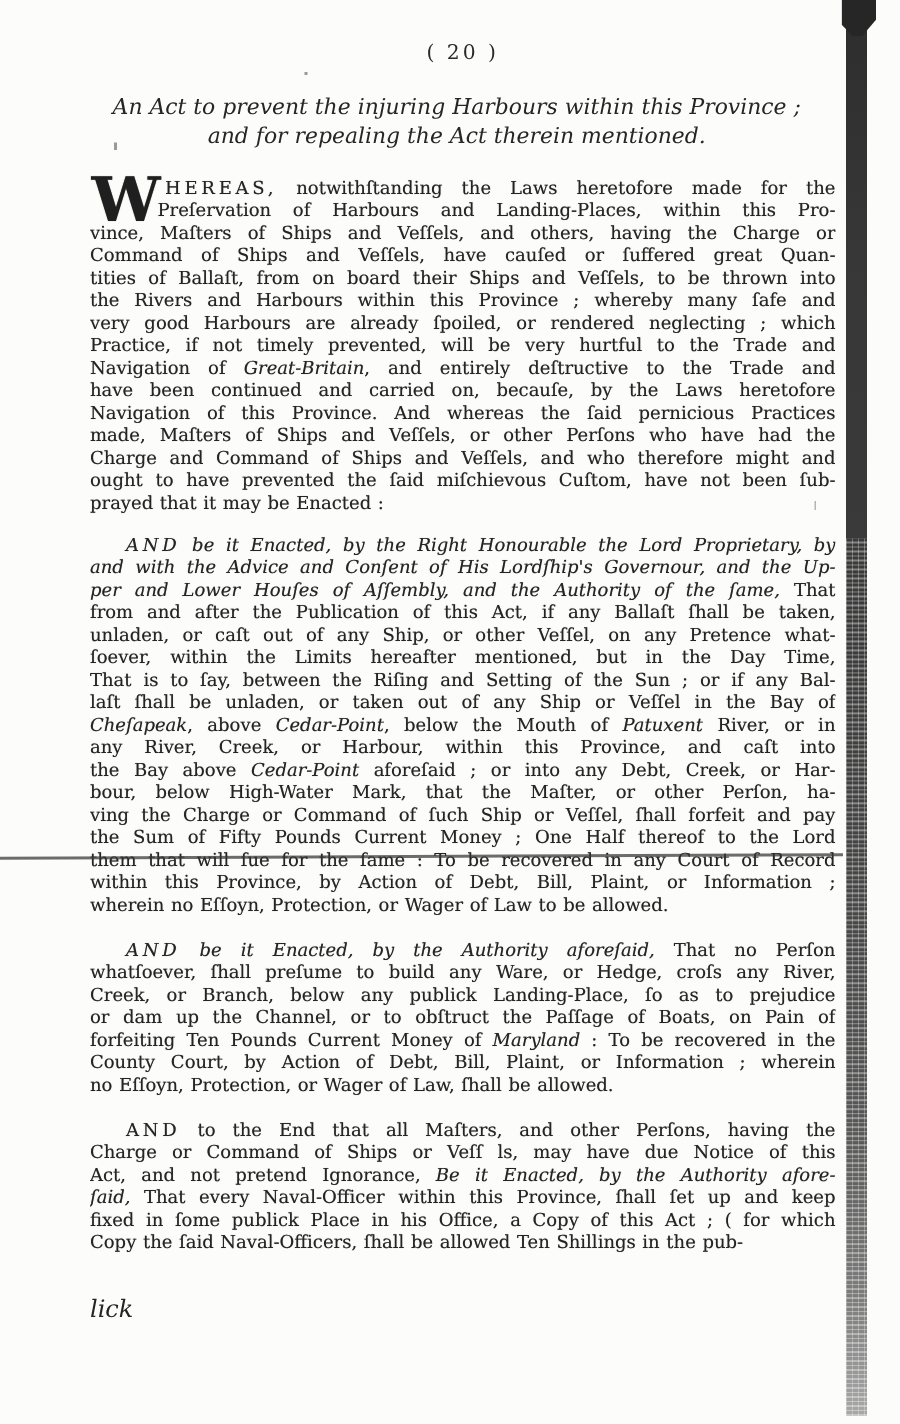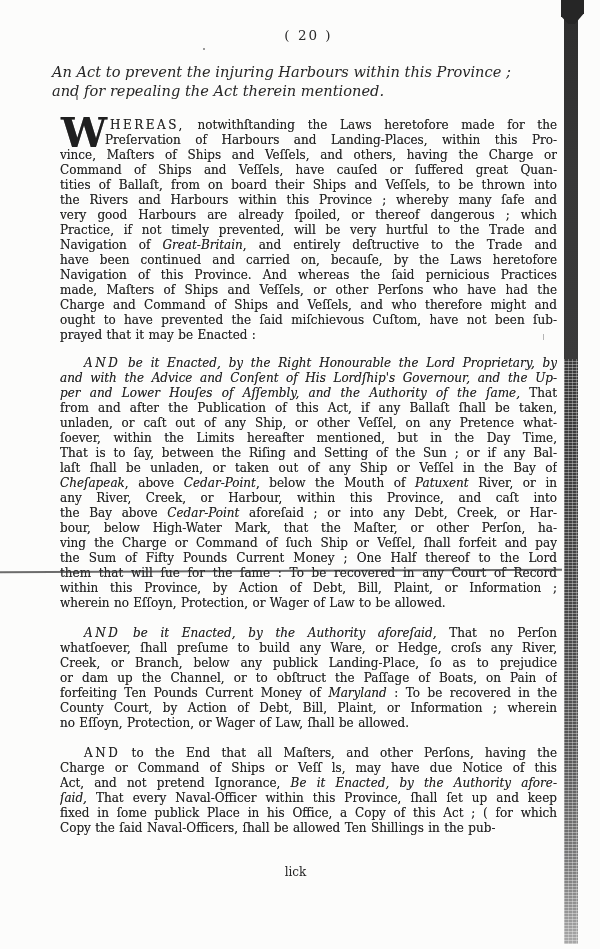--- a/index.html
+++ b/index.html
@@ -11,21 +11,21 @@
   }
   
   .pagenum {
     position:absolute; top:27px; left:60px; width:497px;
     text-align:center; font-size:13.5px; letter-spacing:2px;
     color:#2a2a2a;
   }
   
   .title {
     position:absolute; top:62px; left:52px; width:505px;
-    text-align:left; font-style:italic; font-size:14.6px;
+    text-align:center; font-style:italic; font-size:14.6px;
     line-height:19px; color:#262626;
   }
   
   .textblock { position:absolute; top:118px; left:60px; width:497px; }
   .para { position:relative; }
   .para + .para { margin-top:13px; }
   .para.p3, .para.p4 { margin-top:15px; }
   .line {
     height:15px; line-height:15px; font-size:12px;
     text-align:justify; text-align-last:justify;
@@ -40,22 +40,22 @@
   .it { font-style:italic; }
   .spaced { letter-spacing:2.5px; }
   .dropcap {
     position:absolute; left:1px; top:0px;
     font-size:41px; line-height:31px; font-weight:bold;
     color:#1f1f1f; text-shadow:0 0 0.6px rgba(30,30,30,0.6);
   }
   
   .catchword {
     position:absolute; top:865px; left:60px; width:497px;
-    text-align:center; padding-right:0; box-sizing:border-box;
-    font-size:12px; line-height:15px;
+    text-align:left; padding-right:0; box-sizing:border-box;
+    font-size:16px; line-height:15px;font-style:italic;
   }
   .catchword span { margin-right:26px; }
   
   .crease {
     position:absolute; top:570px; left:0; width:562px; height:1.6px;
     background:rgba(52,52,52,0.72);
     transform:rotate(-0.25deg);
   }
   
   .edge-band {
@@ -94,21 +94,21 @@
 
   <div class="textblock" id="textblock">
       <div class="para p1">
         <span class="dropcap">W</span>
         <div class="line dc0"><span class="spaced">HEREAS,</span><span> notwithſtanding the Laws heretofore made for the</span></div>
         <div class="line dc1"><span>Preſervation of Harbours and Landing-Places, within this Pro-</span></div>
         <div class="line"><span>vince, Maſters of Ships and Veſſels, and others, having the Charge or</span></div>
         <div class="line"><span>Command of Ships and Veſſels, have cauſed or ſuffered great Quan-</span></div>
         <div class="line"><span>tities of Ballaſt, from on board their Ships and Veſſels, to be thrown into</span></div>
         <div class="line"><span>the Rivers and Harbours within this Province ; whereby many ſafe and</span></div>
-        <div class="line"><span>very good Harbours are already ſpoiled, or thereof dangerous ; which</span></div>
+        <div class="line"><span>very good Harbours are already ſpoiled, or rendered neglecting ; which</span></div>
         <div class="line"><span>Practice, if not timely prevented, will be very hurtful to the Trade and</span></div>
         <div class="line"><span>Navigation of </span><span class="it">Great-Britain</span><span>, and entirely deſtructive to the Trade and</span></div>
         <div class="line"><span>have been continued and carried on, becauſe, by the Laws heretofore</span></div>
         <div class="line"><span>Navigation of this Province.  And whereas the ſaid pernicious Practices</span></div>
         <div class="line"><span>made, Maſters of Ships and Veſſels, or other Perſons who have had the</span></div>
         <div class="line"><span>Charge and Command of Ships and Veſſels, and who therefore might and</span></div>
         <div class="line"><span>ought to have prevented the ſaid miſchievous Cuſtom, have not been ſub-</span></div>
         <div class="line last"><span>prayed that it may be Enacted :</span></div>
       </div>
       <div class="para p2">

